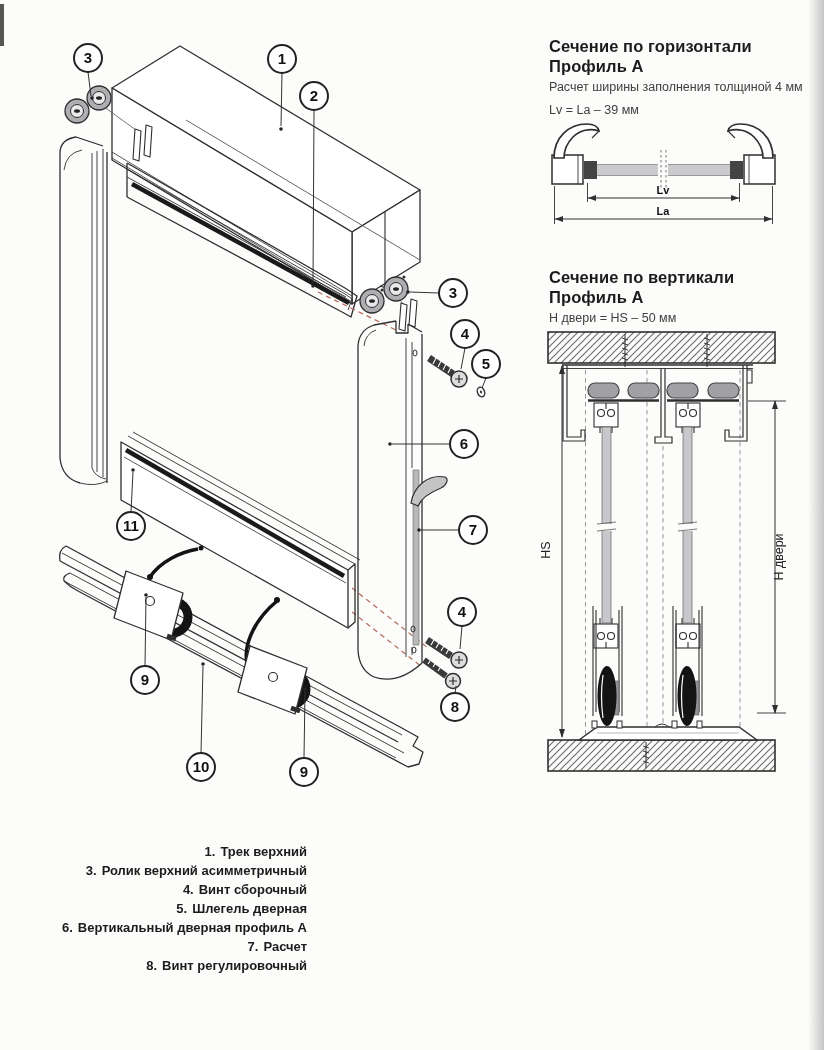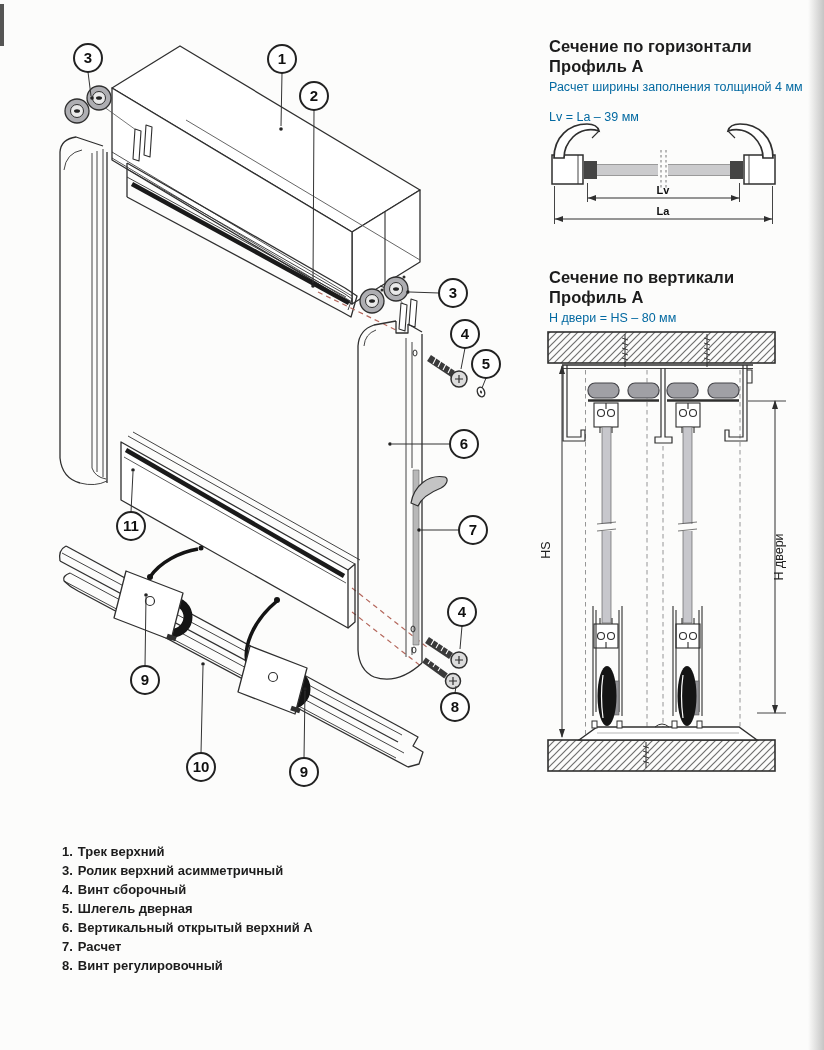--- a/index.html
+++ b/index.html
@@ -17,46 +17,46 @@
     background:#fcfcfb;
     font-family:"Liberation Sans", sans-serif;
     color:#1c1c1c;
     position:relative;
     overflow:hidden;
   }
   .page{position:absolute;inset:0;}
   svg.drawing{position:absolute;left:0;top:0;}
   .hdr{position:absolute;left:549px;width:265px;}
   .hdr .t{font-size:16.5px;font-weight:bold;line-height:20px;letter-spacing:.1px;}
-  .hdr .n{font-size:12.5px;line-height:15px;margin-top:4px;color:#0369a1;}
+  .hdr .n{font-size:12.5px;line-height:15px;margin-top:4px;color:#404040;}
   #hdr-horizontal{top:36px;}
   #hdr-vertical{top:267px;}
   .legend{position:absolute;left:62px;top:842px;list-style:none;margin:0;padding:0;}
-  .legend li{font-size:13px;font-weight:bold;line-height:19px;white-space:nowrap;}
+  .legend li{font-size:13px;font-weight:bold;line-height:19px;white-space:nowrap;text-align:right;}
   .legend .num{margin-right:5px;}
   .right-shadow{position:absolute;top:0;right:0;width:16px;height:1050px;
     background:linear-gradient(to right, rgba(120,120,120,0), rgba(130,130,130,.45));}
   .corner-mark{position:absolute;left:0;top:4px;width:4px;height:42px;background:#2b2b2b;opacity:.8;}
 </style>
 </head>
 <body>
 
 <div class="page">
 
   <div class="hdr" id="hdr-horizontal">
     <div class="t">Сечение по горизонтали</div>
     <div class="t">Профиль А</div>
     <div class="n">Расчет ширины заполнения толщиной 4 мм</div>
-    <div class="n" style="margin-top:15px">Lv = La – 39 мм</div>
+    <div class="n" style="margin-top:8px">Lv = La – 39 мм</div>
   </div>
 
   <div class="hdr" id="hdr-vertical">
     <div class="t">Сечение по вертикали</div>
     <div class="t">Профиль А</div>
-    <div class="n">Н двери = HS – 80 мм</div>
+    <div class="n">Н двери = HS – 50 мм</div>
   </div>
 
   <svg class="drawing" width="824" height="1050" viewBox="0 0 824 1050">
     <defs>
       <pattern id="hatch" width="7" height="7" patternUnits="userSpaceOnUse">
         <path d="M-1,1 l2,-2 M0,7 l7,-7 M6,8 l2,-2" stroke="#6f6f6f" stroke-width="1.2" fill="none"></path>
       </pattern>
     </defs>
 
     <g stroke="#2f2f2f" stroke-width="1.3" fill="none" stroke-linejoin="round">
@@ -404,20 +404,20 @@
         <text transform="rotate(-90 783 557)" x="783" y="557" text-anchor="middle" font-size="12.5" fill="#222" stroke="none">Н двери</text>
       </g>
     </g>
   </svg>
 
   <ol class="legend">
     <li><span class="num">1.</span><span>Трек верхний</span></li>
     <li><span class="num">3.</span><span>Ролик верхний асимметричный</span></li>
     <li><span class="num">4.</span><span>Винт сборочный</span></li>
     <li><span class="num">5.</span><span>Шлегель дверная</span></li>
-    <li><span class="num">6.</span><span>Вертикальный открытый верхний А</span></li>
+    <li><span class="num">6.</span><span>Вертикальный дверная профиль А</span></li>
     <li><span class="num">7.</span><span>Расчет</span></li>
     <li><span class="num">8.</span><span>Винт регулировочный</span></li>
   </ol>
 
   <div class="corner-mark"></div>
   <div class="right-shadow"></div>
 </div>
 
 </body></html>

